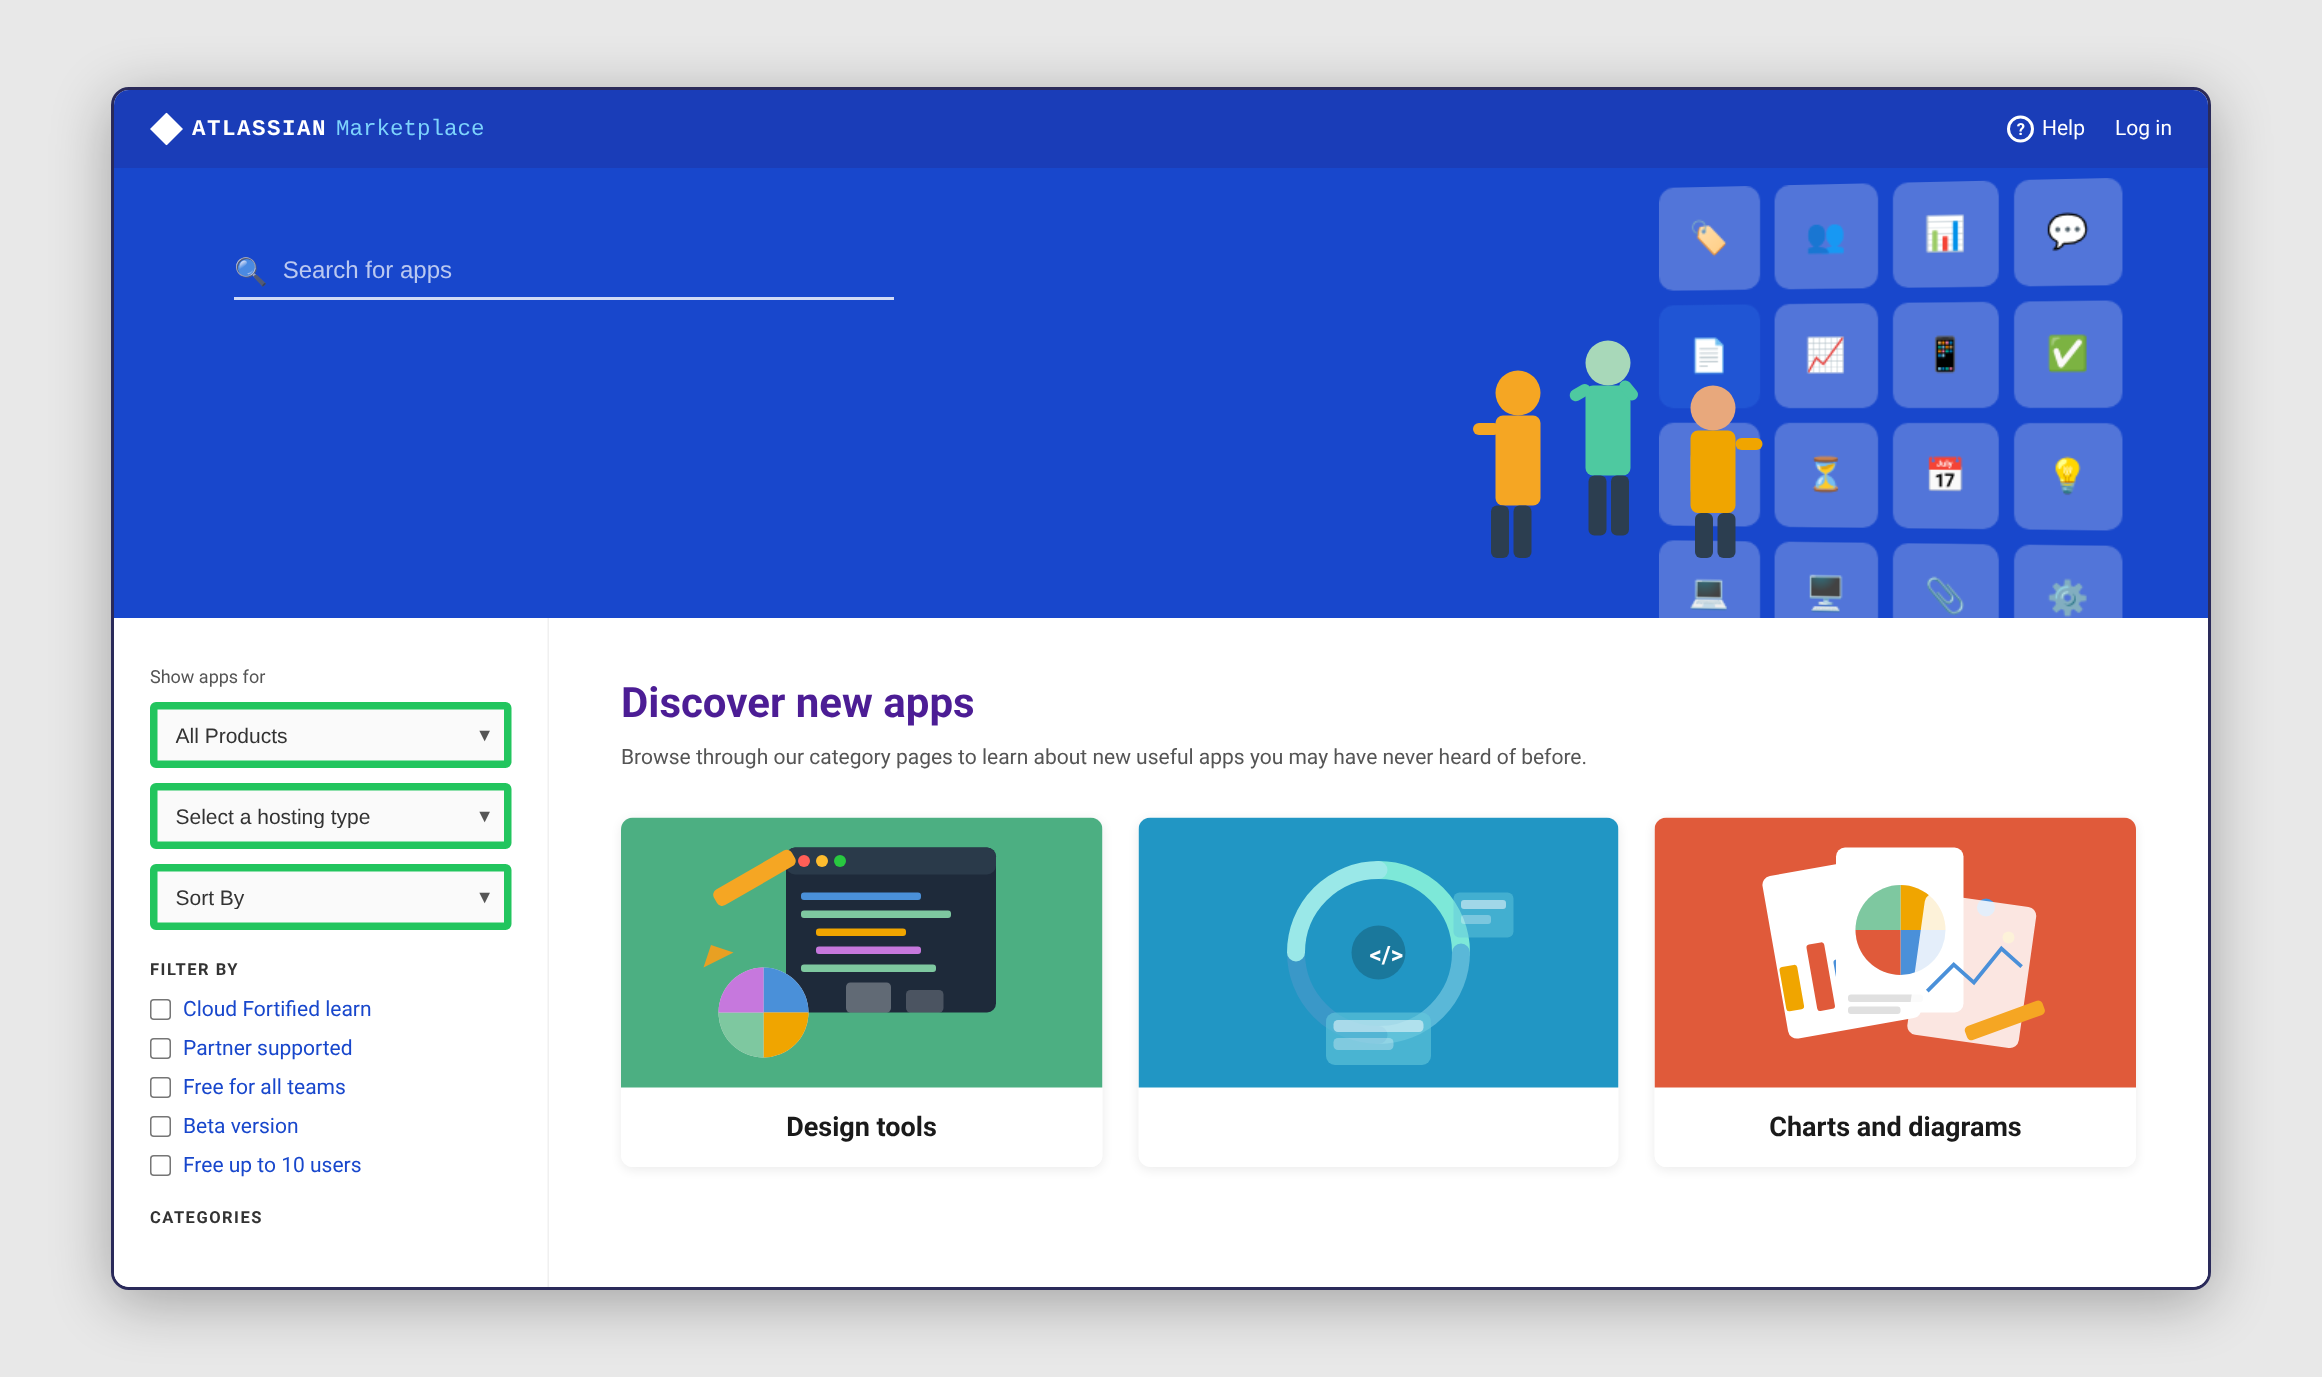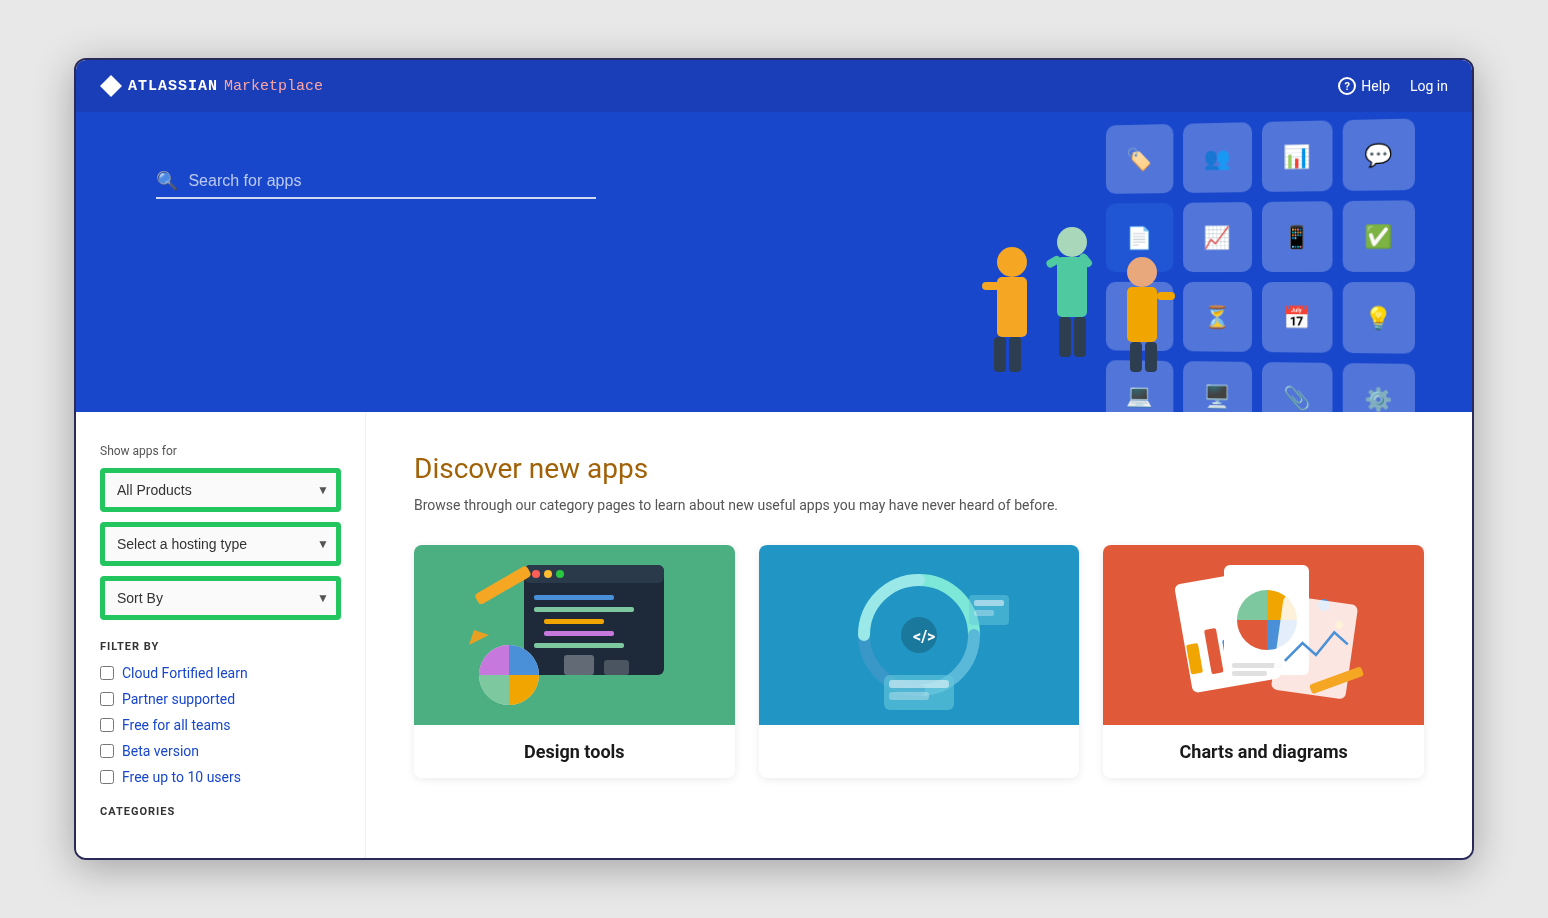--- a/index.html
+++ b/index.html
@@ -44,21 +44,21 @@
       background: white;
       clip-path: polygon(50% 0%, 100% 50%, 50% 100%, 0% 50%);
     }
     .nav-brand {
       color: white;
       font-weight: 700;
       font-size: 15px;
       letter-spacing: 1px;
     }
     .nav-product {
-      color: #fca5a5;
+      color: #7dd3fc;
       font-size: 15px;
       font-weight: 400;
     }
     .nav-right {
       display: flex;
       align-items: center;
       gap: 20px;
     }
     .nav-help {
       display: flex;
@@ -230,22 +230,22 @@
       color: #333;
       margin-bottom: 8px;
     }
     
     .content {
       flex: 1;
       padding: 40px 48px;
     }
     .discover-title {
       font-size: 28px;
-      font-weight: 400;
-      color: #a16207;
+      font-weight: 700;
+      color: #4c1d95;
       margin-bottom: 12px;
     }
     .discover-desc {
       font-size: 14px;
       color: #555;
       margin-bottom: 32px;
     }
     .cards-grid {
       display: grid;
       grid-template-columns: repeat(3, 1fr);

